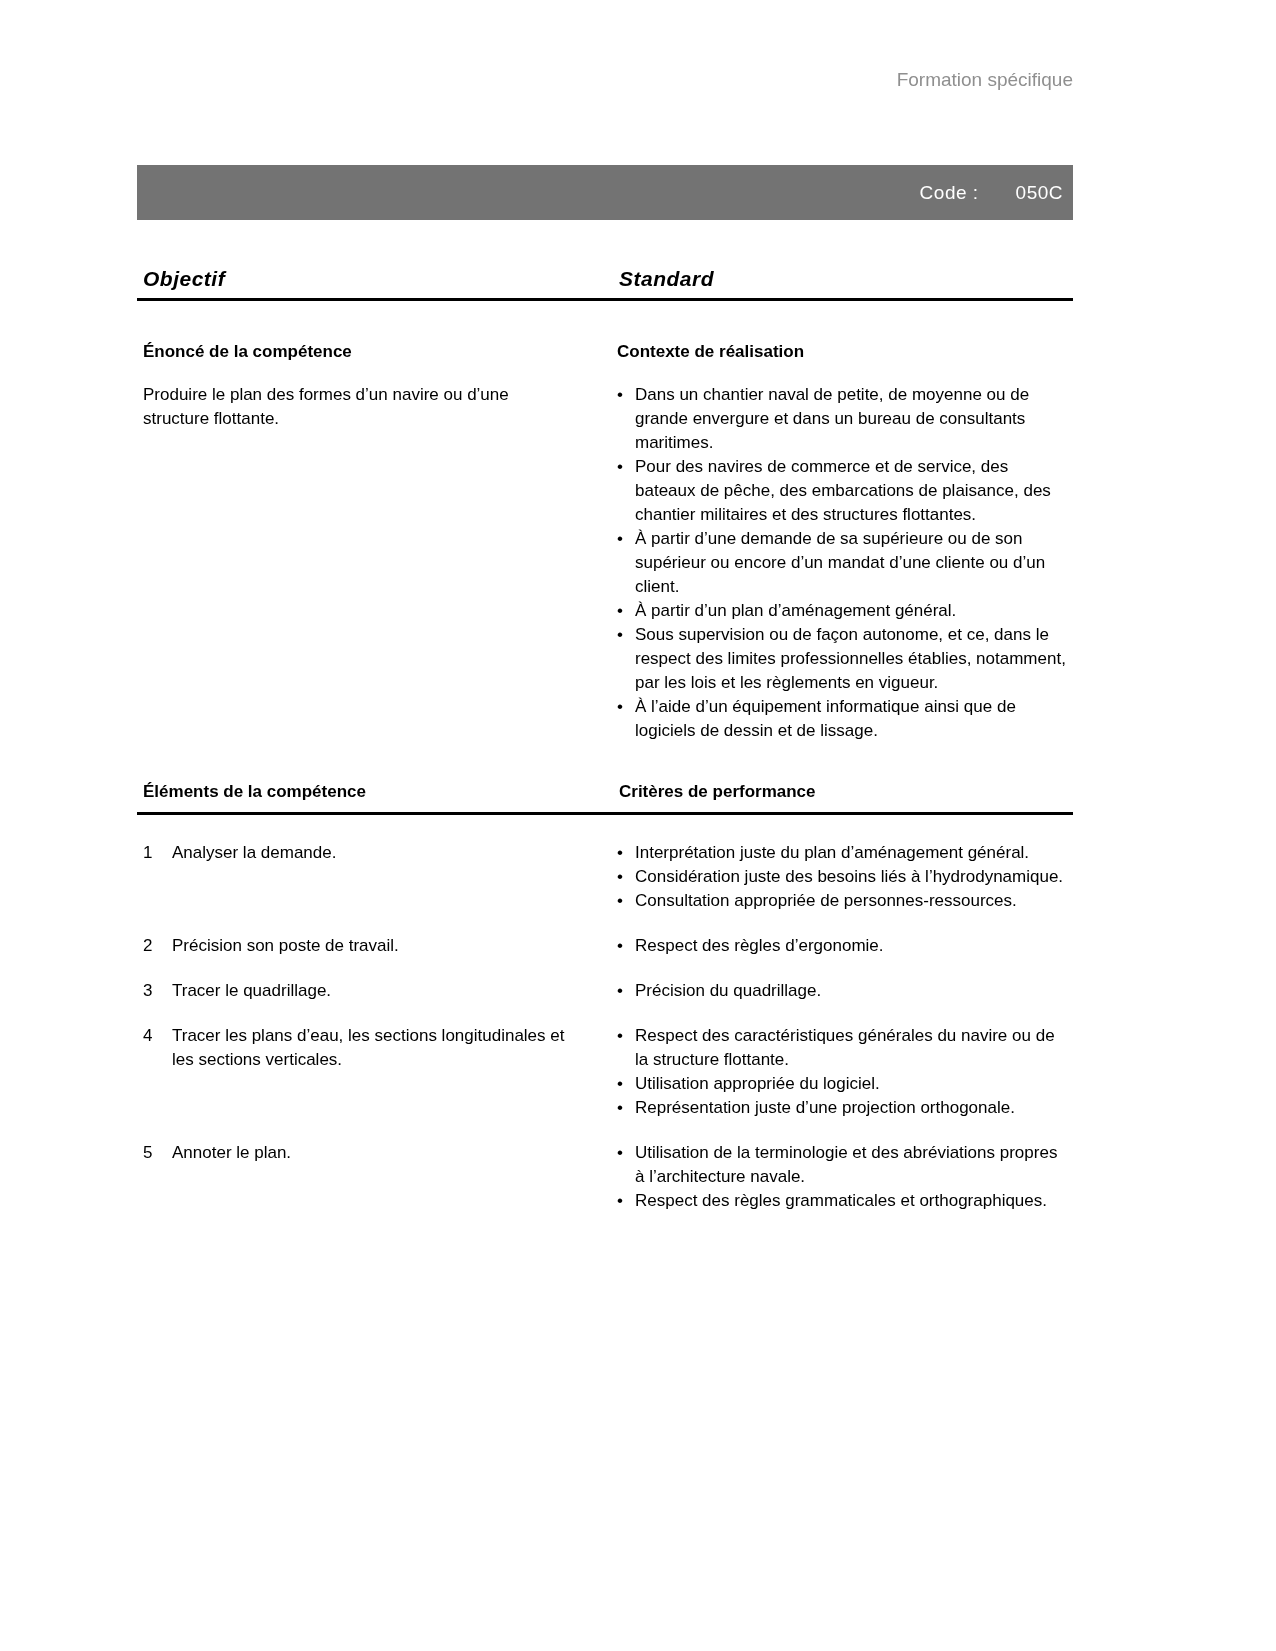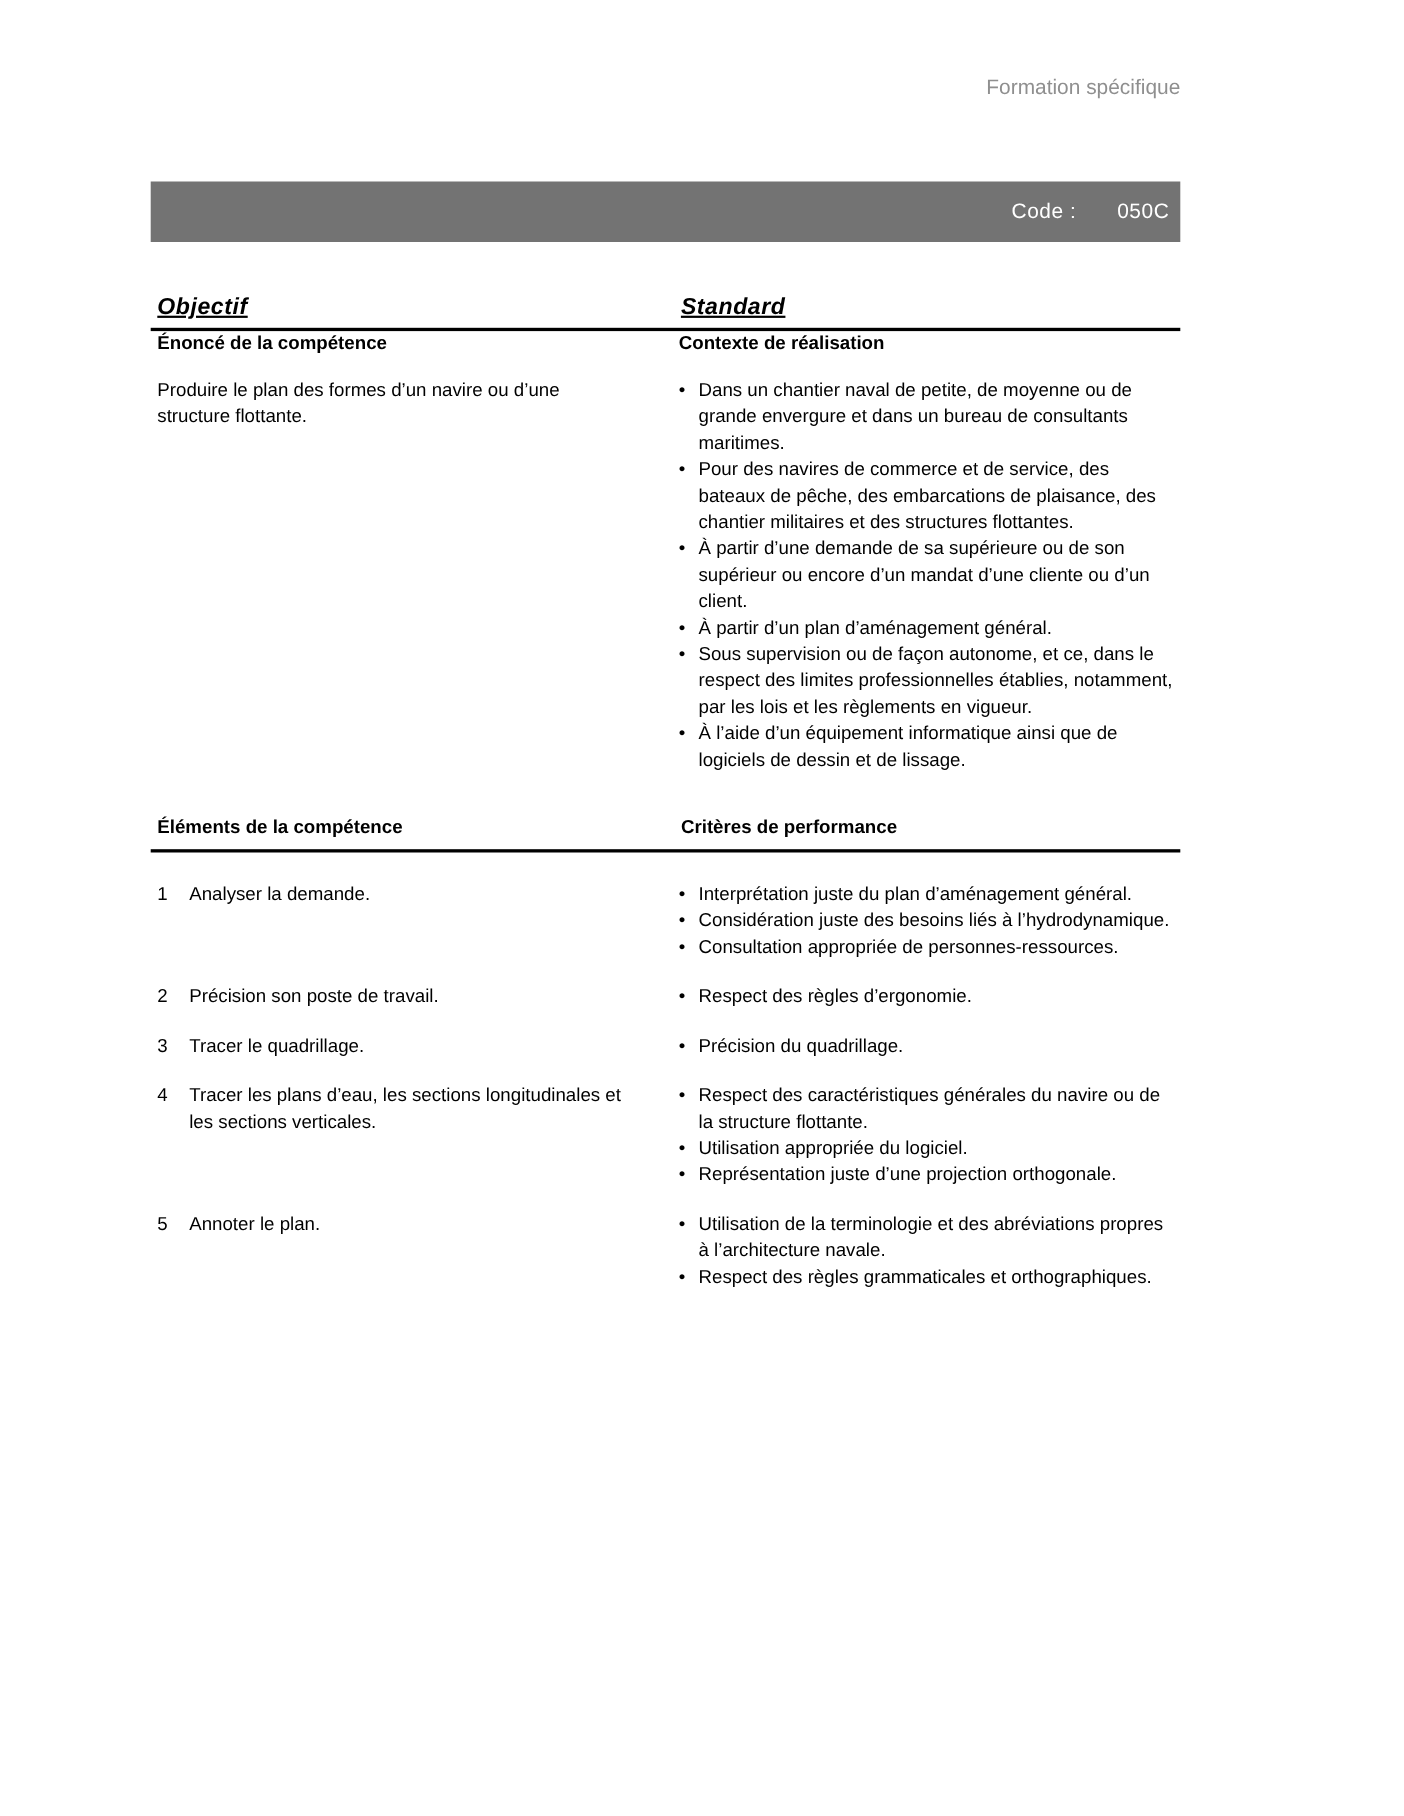--- a/index.html
+++ b/index.html
@@ -39,40 +39,39 @@
     gap: 37px;
     padding-right: 10px;
     font-size: 19px;
     letter-spacing: 0.5px;
   }
   .col-headers {
     display: grid;
     grid-template-columns: 476px 460px;
     margin-top: 46px;
     line-height: 26px;
-    text-decoration: underline;
   }
   .col-h {
     font-size: 21px;
     font-weight: bold;
     font-style: italic;
     letter-spacing: 0.5px;
     padding-left: 6px;
   }
   .rule {
     height: 3px;
     background: #000000;
     margin-top: 6px;
   }
   .two-col {
     display: grid;
     grid-template-columns: 476px 460px;
     align-items: start;
   }
-  .main-cols { }
+  .main-cols { margin-top: 40px; }
   .left-col { padding-left: 6px; padding-right: 40px; }
   .right-col { padding-left: 4px; padding-right: 4px; }
   .subhead {
     font-size: 17px;
     font-weight: bold;
     line-height: 22px;
     margin-bottom: 20px;
   }
   .section2-headers {
     display: grid;

